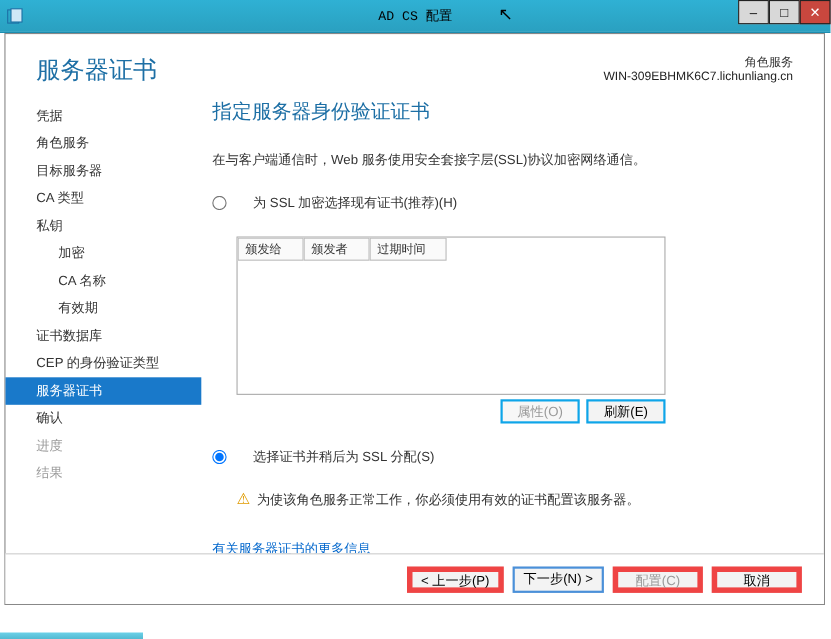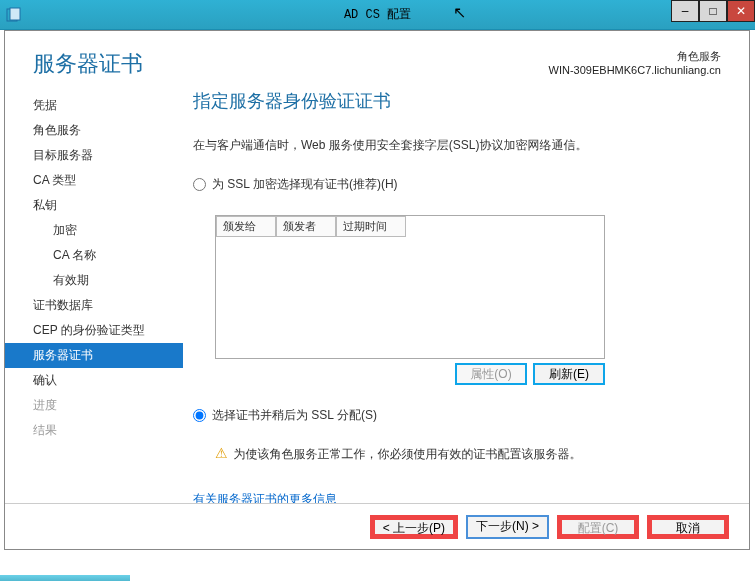--- a/index.html
+++ b/index.html
@@ -25,21 +25,21 @@
   .body { display:flex; height: 395px; }
   .sidebar { width: 178px; padding: 4px 0; font-size:12px; color:#333; }
   .side-item { padding: 4px 10px 4px 28px; cursor:default; }
   .side-item.sub { padding-left: 48px; }
   .side-item.selected { background:#1979ca; color:#fff; }
   .side-item.disabled { color:#9a9a9a; }
 
   .content { flex:1; padding: 0 30px 0 10px; font-size:12px; color:#333; }
   .content h2 { color:#1d6fa5; font-weight:400; font-size:18px; margin-bottom: 24px; }
   .desc { margin-bottom: 18px; }
-  .radio-row { display:flex; align-items:center; gap:2px; margin:22px 0; }
+  .radio-row { display:flex; align-items:center; gap:20px; margin:22px 0; }
   .radio-row input { margin-right:4px; }
   .cert-box { border:1px solid #aaa; height: 144px; margin:6px 0 2px 22px; background:#fff; width: 390px; }
   .cert-header { display:flex; border-bottom:0; }
   .cert-col { border:1px solid #bbb; padding:2px 6px; font-size:11px; background:#fafafa; }
   .cert-col:nth-child(1){width:60px;}
   .cert-col:nth-child(2){width:60px;}
   .cert-col:nth-child(3){width:70px;}
 
   .btn-row { display:flex; gap:6px; justify-content:flex-end; margin: 4px 114px 8px 0; }
   .btn-small { width:72px; height:22px; font-size:12px; border:2px solid #0ea5e9; background:#f3f3f3; cursor:default; }

